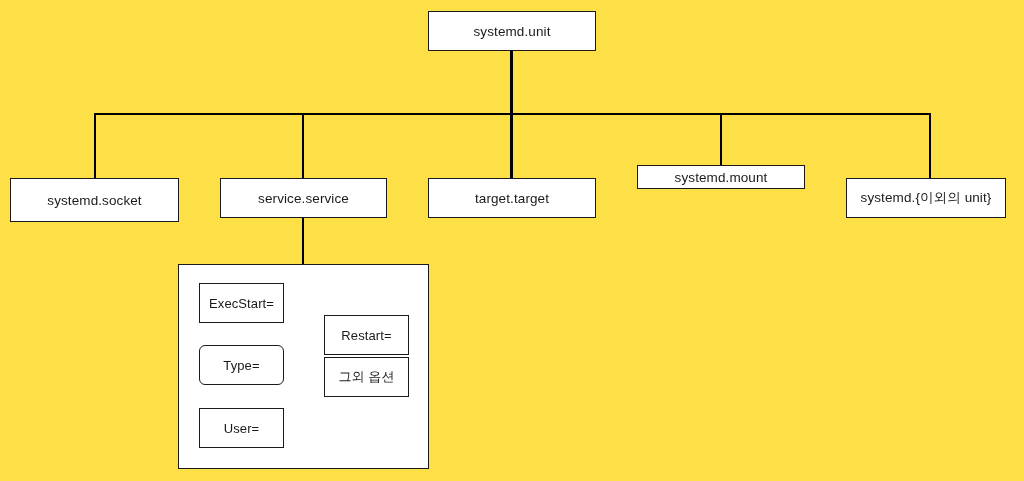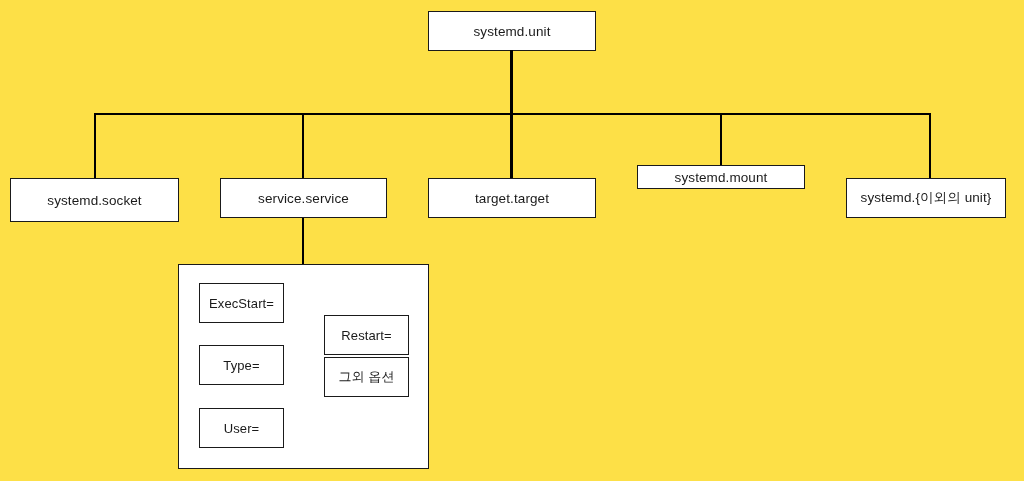--- a/index.html
+++ b/index.html
@@ -57,21 +57,21 @@
   #node-service     { left: 220px; top: 178px; width: 167px; height: 40px; }
   #node-target      { left: 428px; top: 178px; width: 168px; height: 40px; }
   #node-mount       { left: 637px; top: 165px; width: 168px; height: 24px; }
   #node-other       { left: 846px; top: 178px; width: 160px; height: 40px; }
 
   
   #options-container{ left: 178px; top: 264px; width: 251px; height: 205px; }
   #options-container .node { position: absolute; width: 85px; height: 40px; }
   #opt-execstart    { left: 20px;  top: 18px; }
   #opt-restart      { left: 145px; top: 33px; margin-top: 17px; }
-  #opt-type         { left: 20px;  top: 80px; }
+  #opt-type         { left: 20px;  top: 80px; border-radius: 6px; }
   #opt-misc         { left: 145px; top: 92px; }
   #opt-user         { left: 20px;  top: 143px; text-align: right; }
 </style>
 </head>
 <body>
 
 <div class="canvas">
 
   <div class="node" id="root-node">systemd.unit</div>
 

